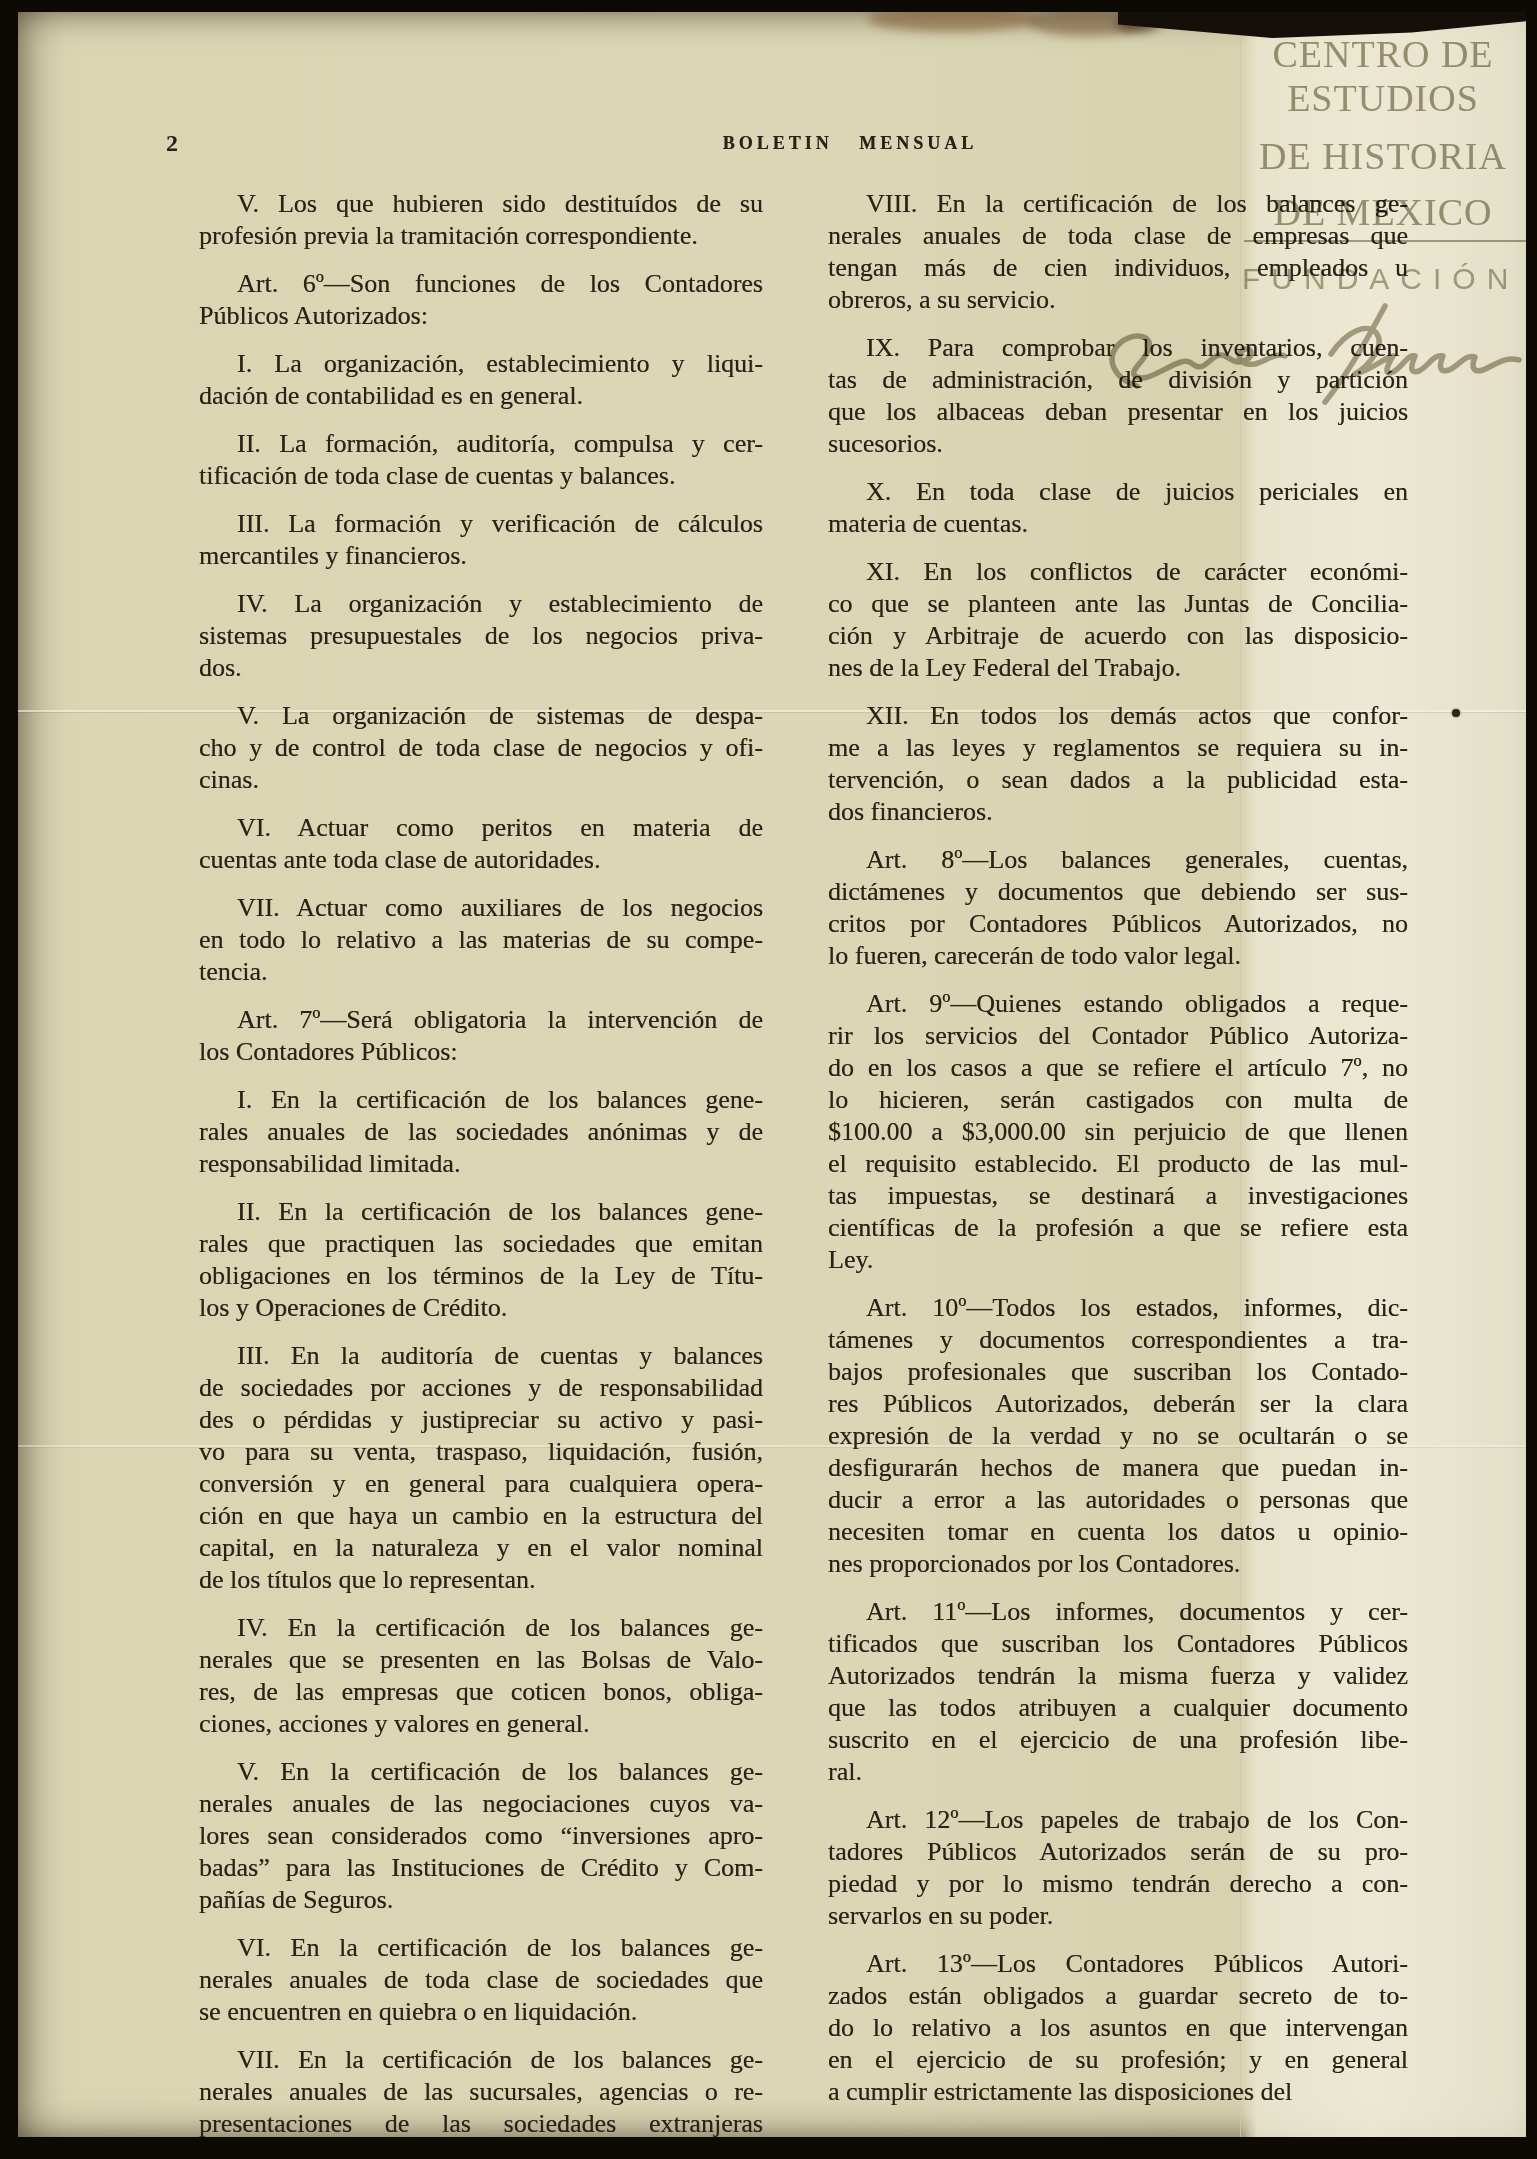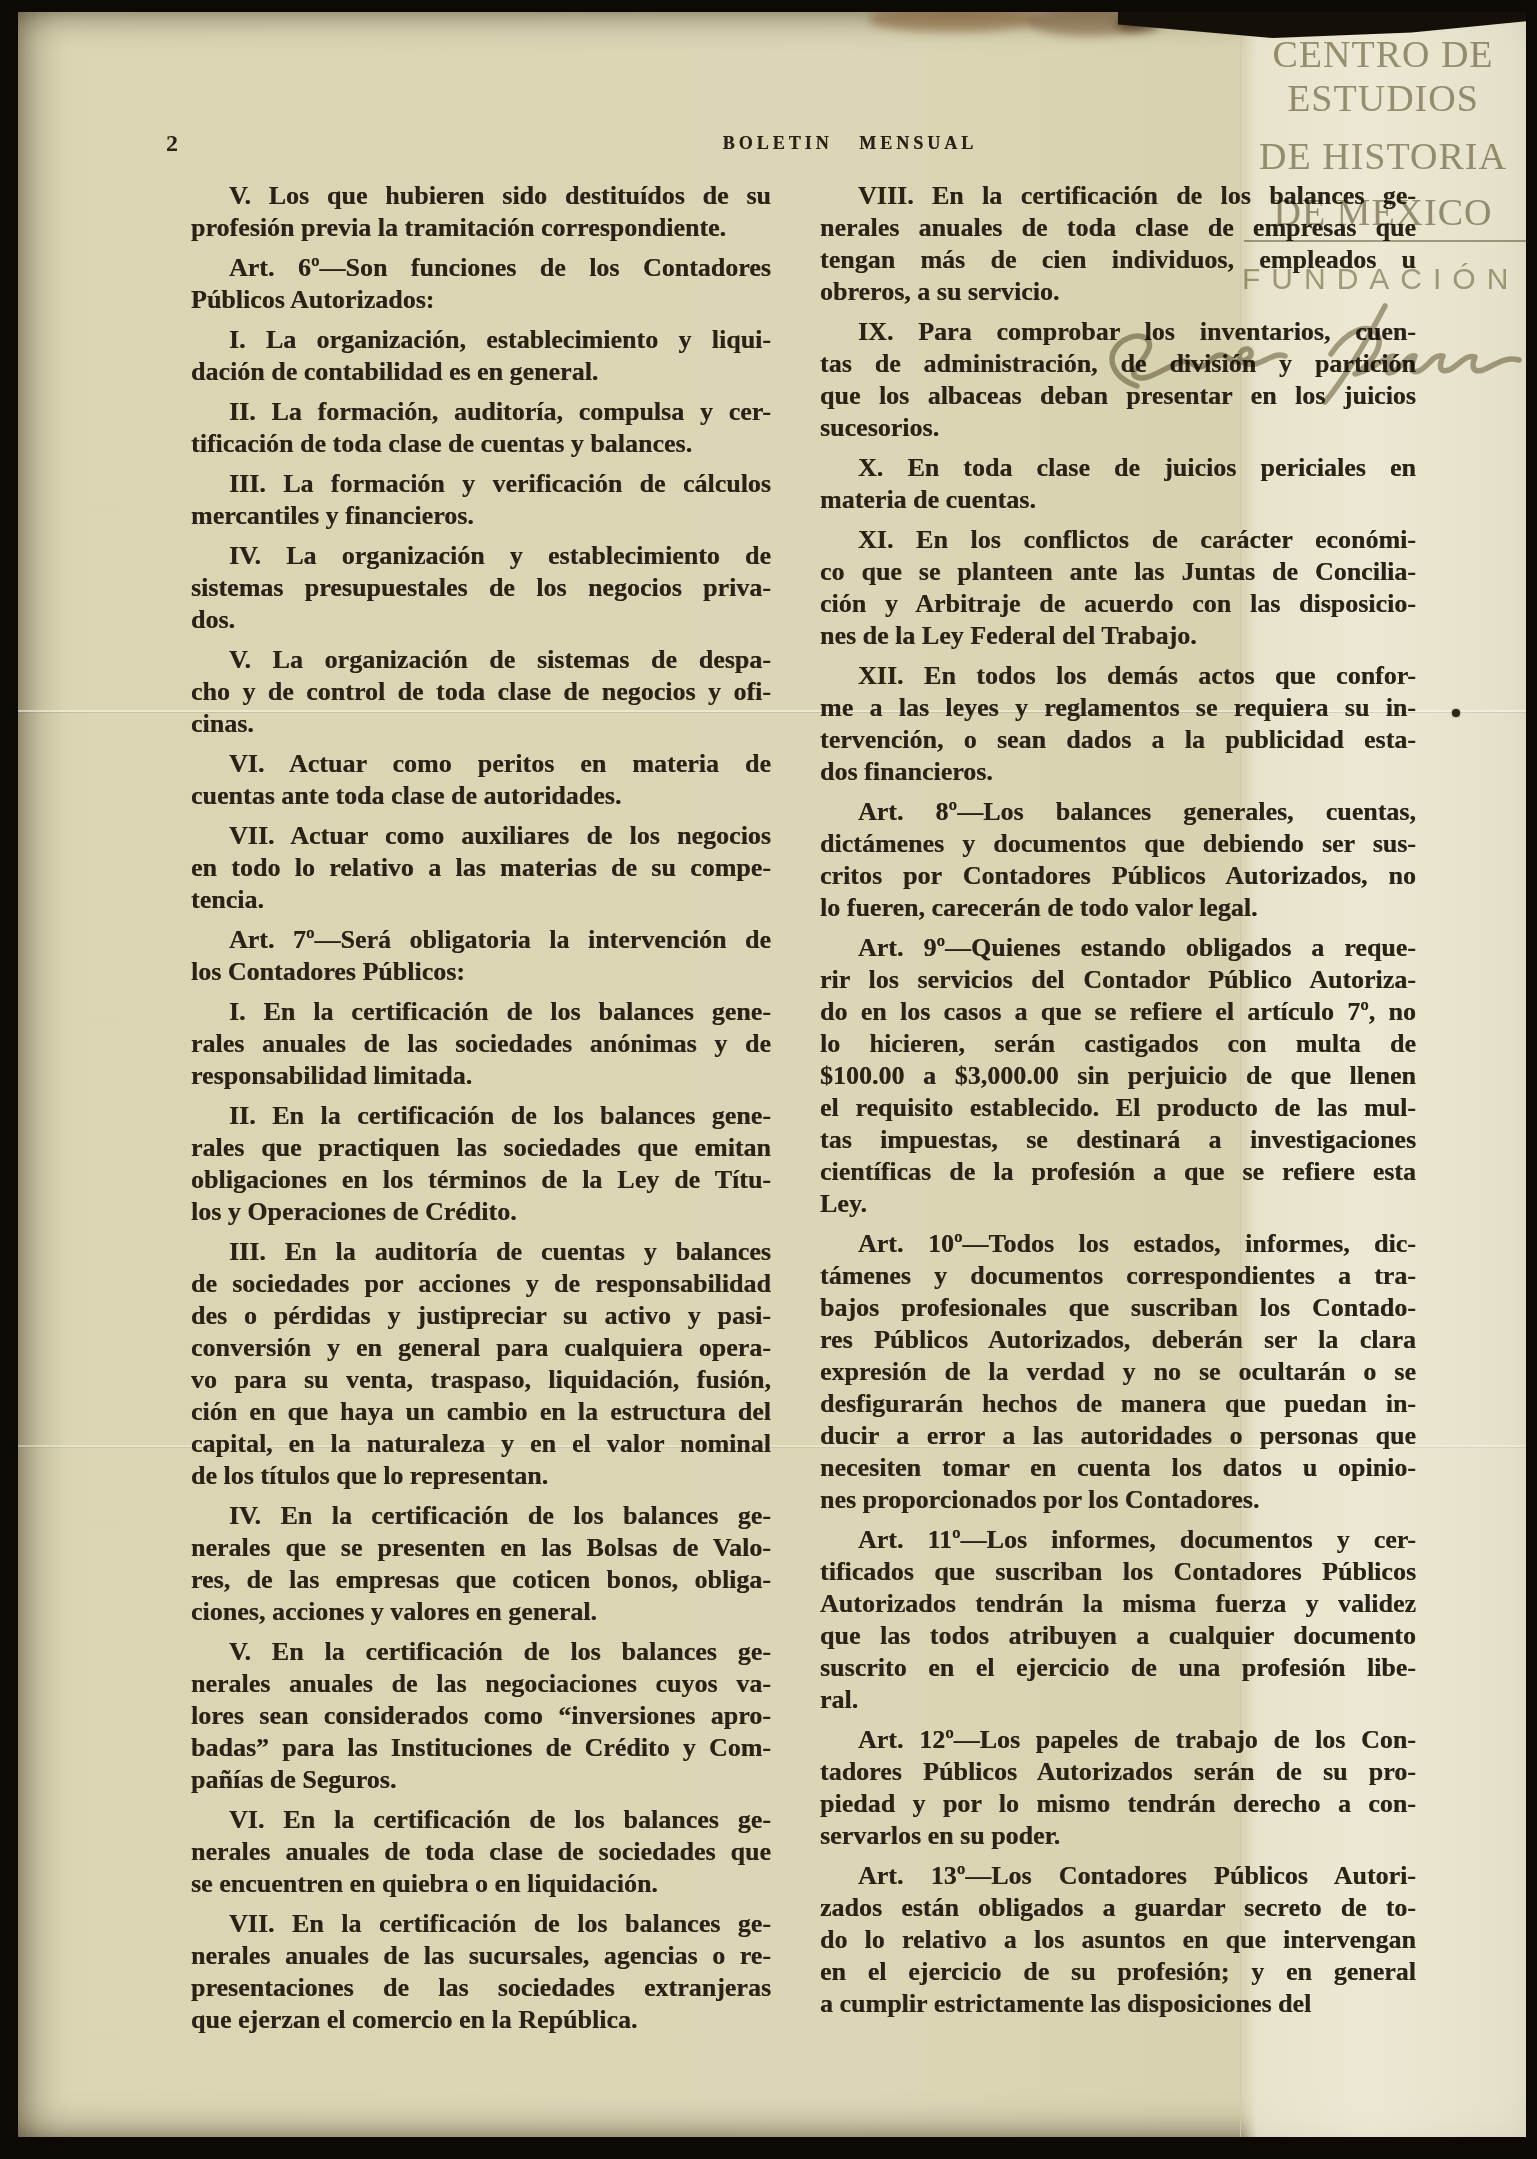--- a/index.html
+++ b/index.html
@@ -42,21 +42,21 @@
     font-size:24px;font-weight:bold;color:#2a2217;
   }
   .header{
     position:absolute;left:602px;top:121px;width:460px;text-align:center;
     font-size:18px;font-weight:bold;letter-spacing:4px;word-spacing:18px;color:#2a2217;
     text-shadow:.3px .3px .4px rgba(42,34,23,.6);
   }
   .col{position:absolute;top:160px;color:#2a2217;}
   .col-left{left:165px;width:596px;}
   .col-right{left:794px;width:612px;}
-  .para{margin:8px;font-weight:bold;}
+  .para{margin:16px;}
   .para.art{margin-top:8px;}
   .line{
     font-size:26px;line-height:32px;
     text-align:justify;text-align-last:justify;
     white-space:normal;
     text-shadow:.3px .3px .4px rgba(42,34,23,.55);
   }
   .line.first{text-indent:38px;}
   .line.last{text-align-last:left;}
   .ink-dot{
@@ -156,22 +156,22 @@
         <div class="para">
           <div class="line first">II. En la certificación de los balances gene-</div>
           <div class="line">rales que practiquen las sociedades que emitan</div>
           <div class="line">obligaciones en los términos de la Ley de Títu-</div>
           <div class="line last">los y Operaciones de Crédito.</div>
         </div>
         <div class="para">
           <div class="line first">III. En la auditoría de cuentas y balances</div>
           <div class="line">de sociedades por acciones y de responsabilidad</div>
           <div class="line">des o pérdidas y justipreciar su activo y pasi-</div>
+          <div class="line">vo para su venta, traspaso, liquidación, fusión,</div>
           <div class="line">conversión y en general para cualquiera opera-</div>
-          <div class="line">vo para su venta, traspaso, liquidación, fusión,</div>
           <div class="line">ción en que haya un cambio en la estructura del</div>
           <div class="line">capital, en la naturaleza y en el valor nominal</div>
           <div class="line last">de los títulos que lo representan.</div>
         </div>
         <div class="para">
           <div class="line first">IV. En la certificación de los balances ge-</div>
           <div class="line">nerales que se presenten en las Bolsas de Valo-</div>
           <div class="line">res, de las empresas que coticen bonos, obliga-</div>
           <div class="line last">ciones, acciones y valores en general.</div>
         </div>

